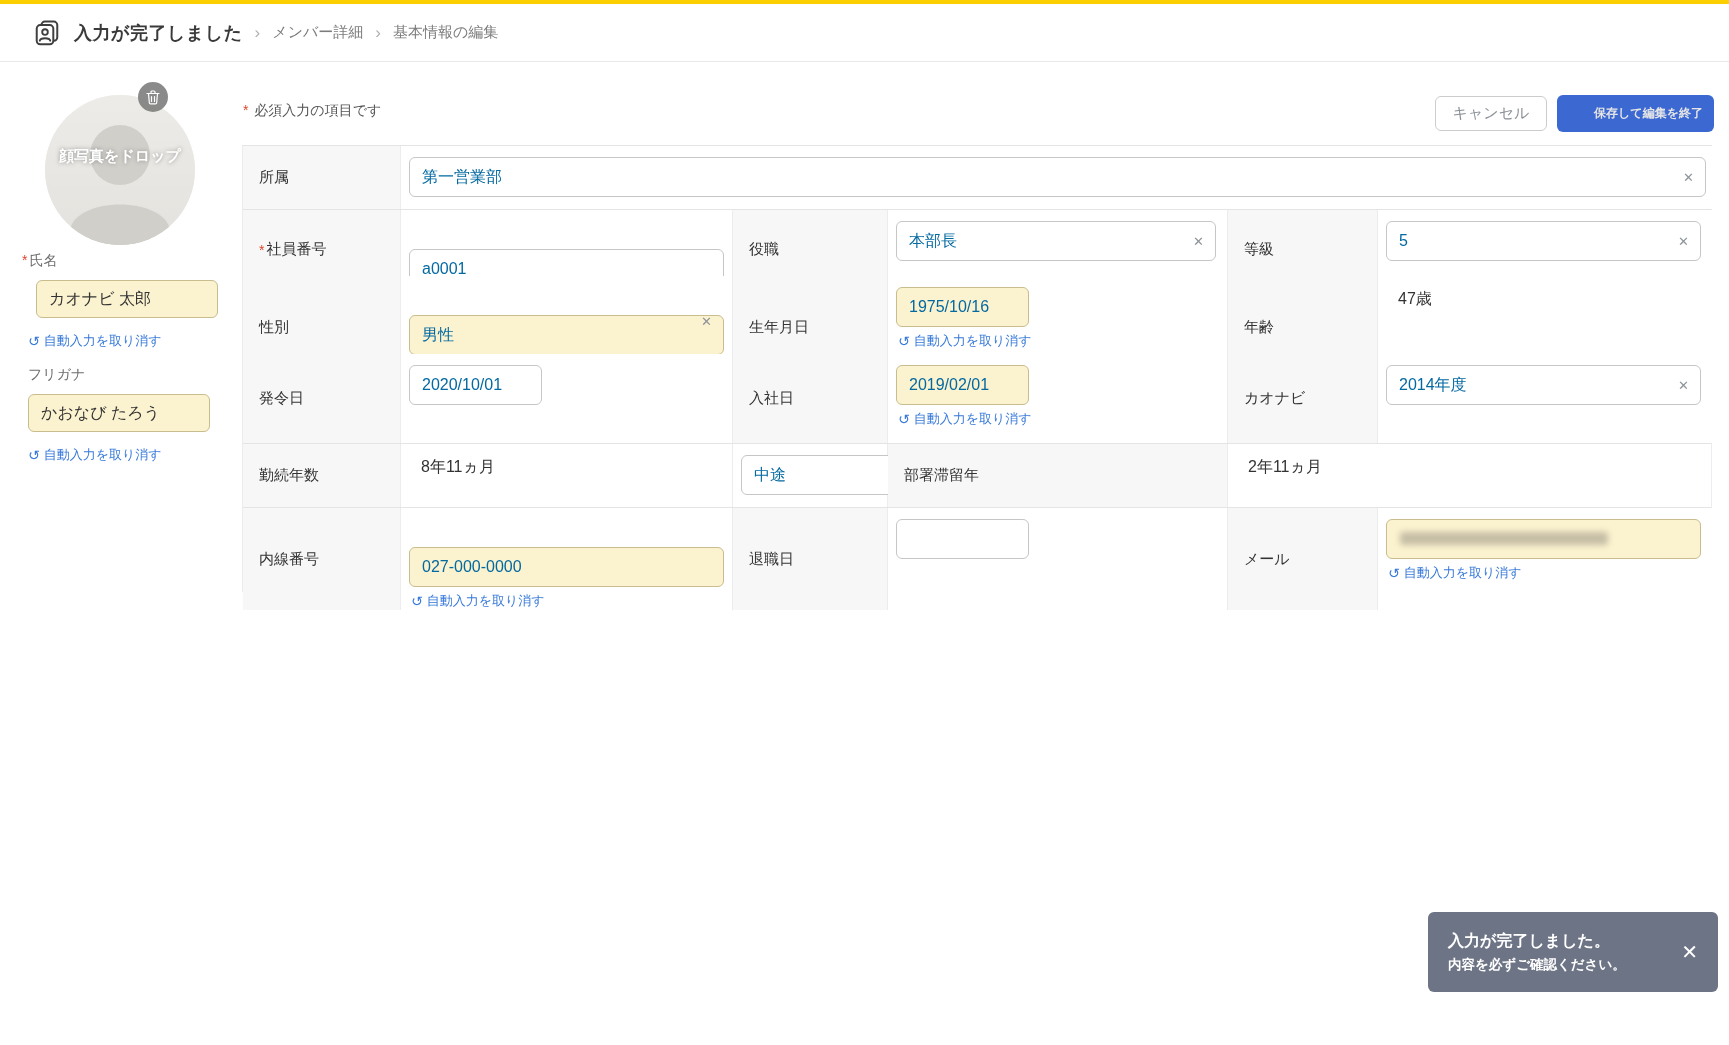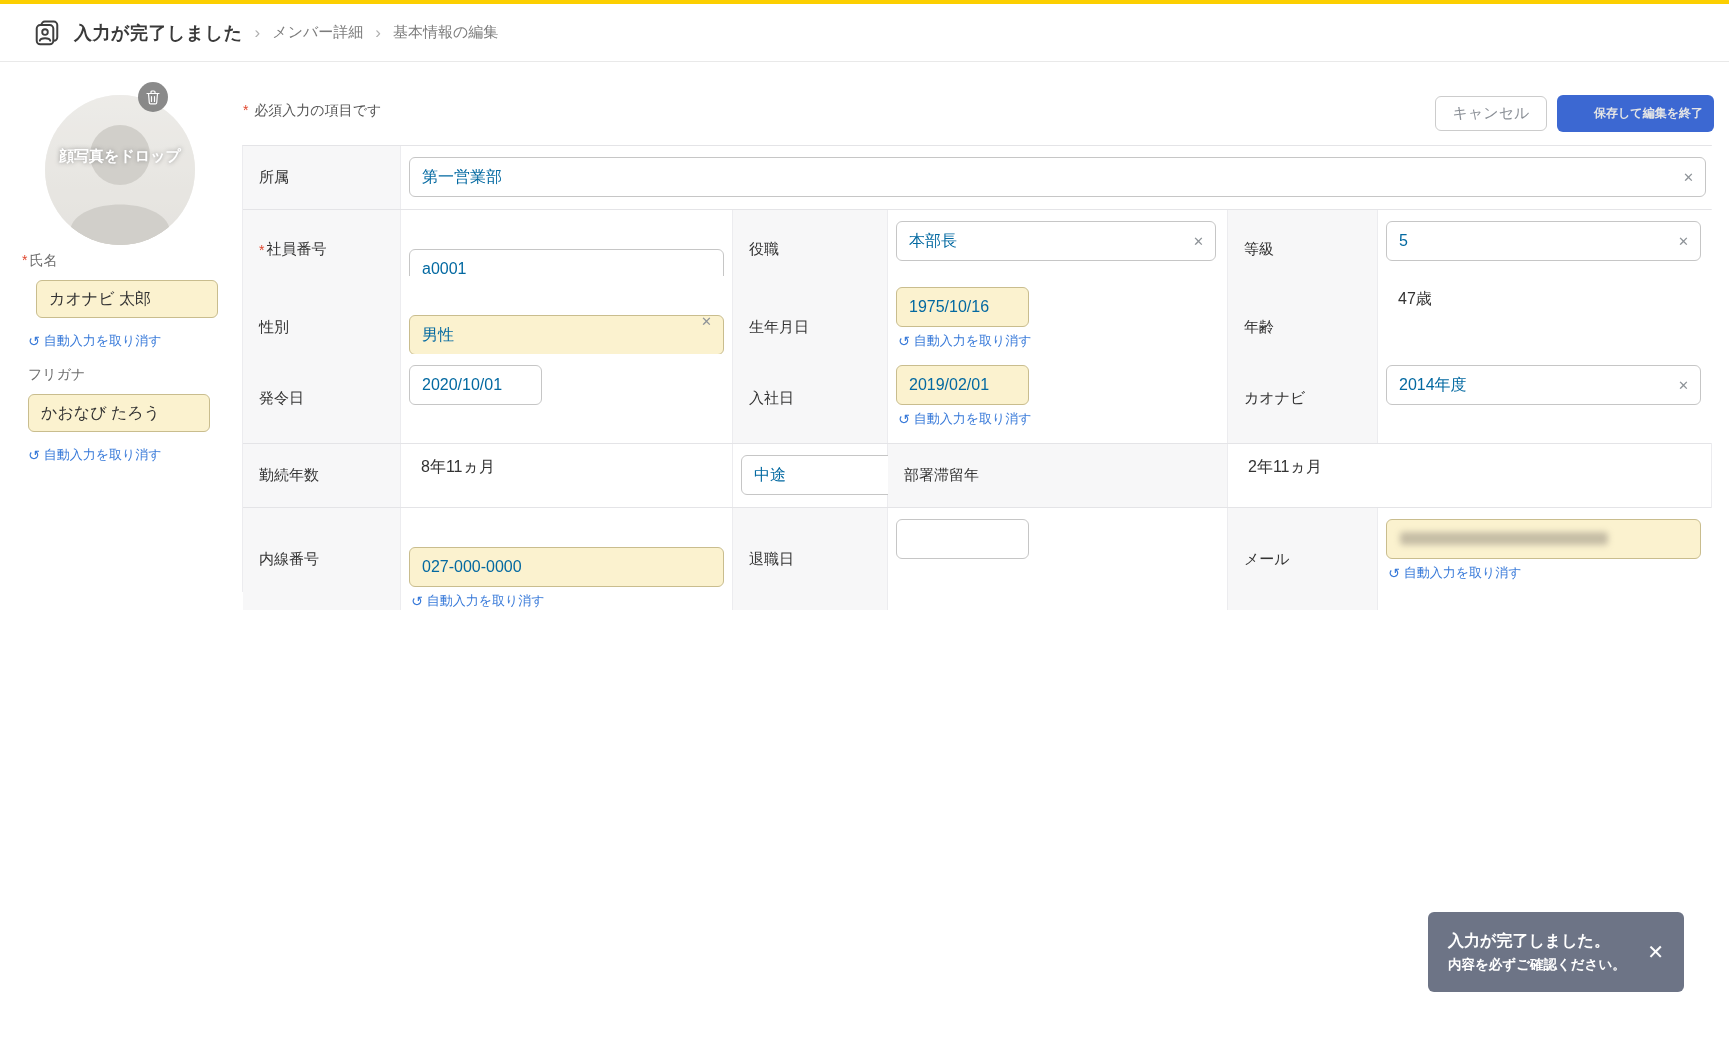--- a/index.html
+++ b/index.html
@@ -46,21 +46,21 @@
   .txt.w-narrow{width:133px;}
   .txt.w-full{width:1297px;}
   .txt.w-last{width:315px;}
   .clear{position:absolute;right:12px;top:50%;transform:translateY(-50%);color:#8e9398;font-size:13px;font-weight:bold;cursor:pointer;line-height:1;}
   .txt.has-clear{padding-right:30px;}
   .text-value{font-size:16px;color:#333;padding:2px 0 0 12px;}
   .cell-undo{margin:5px 0 0 2px;position:static;display:flex;align-items:center;gap:4px;font-size:13px;color:#3779d9;cursor:pointer;white-space:nowrap;}
   .redact{position:absolute;left:14px;top:13px;width:208px;height:13px;border-radius:3px;background:#b3ab97;filter:blur(3px);opacity:.75;}
 
   
-  .toast{position:absolute;left:1428px;top:912px;width:256px;height:80px;background:#6d7486;border-radius:6px;color:#fff;display:flex;align-items:center;padding:0 16px 0 20px;}
+  .toast{position:absolute;left:1428px;top:912px;width:290px;height:80px;background:#6d7486;border-radius:6px;color:#fff;display:flex;align-items:center;padding:0 16px 0 20px;}
   .toast-lines{flex:1;}
   .toast-l1{font-size:16px;font-weight:bold;margin-bottom:4px;}
   .toast-l2{font-size:13.5px;font-weight:bold;}
   .toast-close{font-size:20px;font-weight:300;color:#fff;cursor:pointer;padding:4px;}
 </style>
 </head>
 <body>
 
 <div class="stage">
   <div class="topbar"></div>

